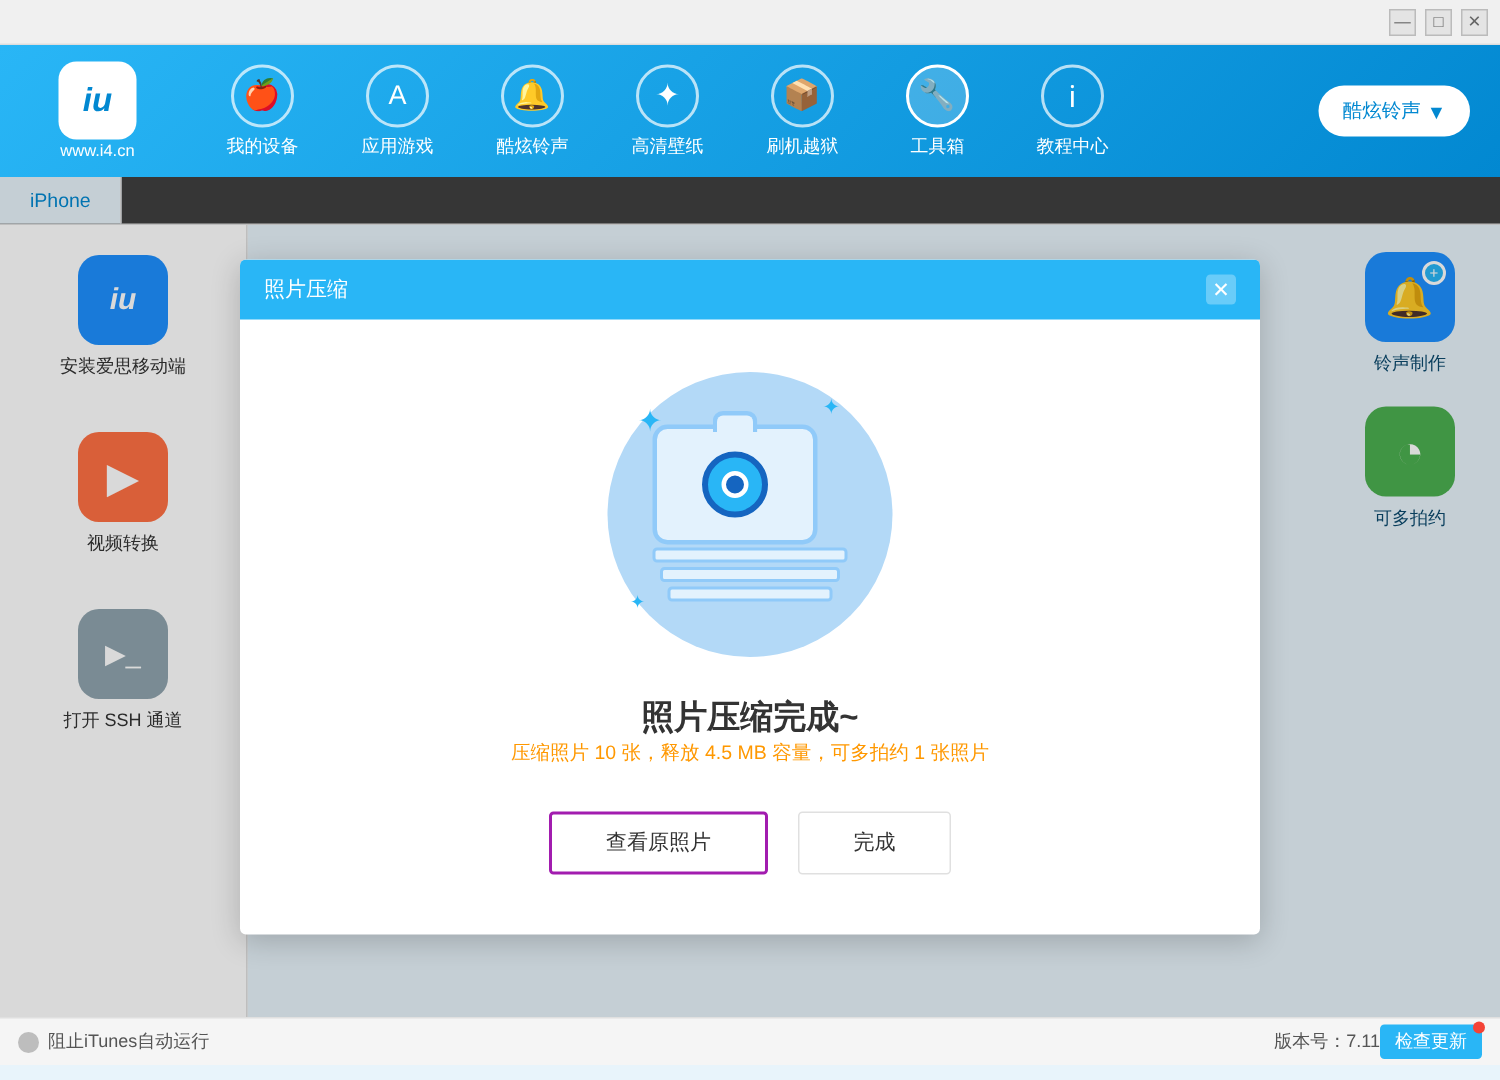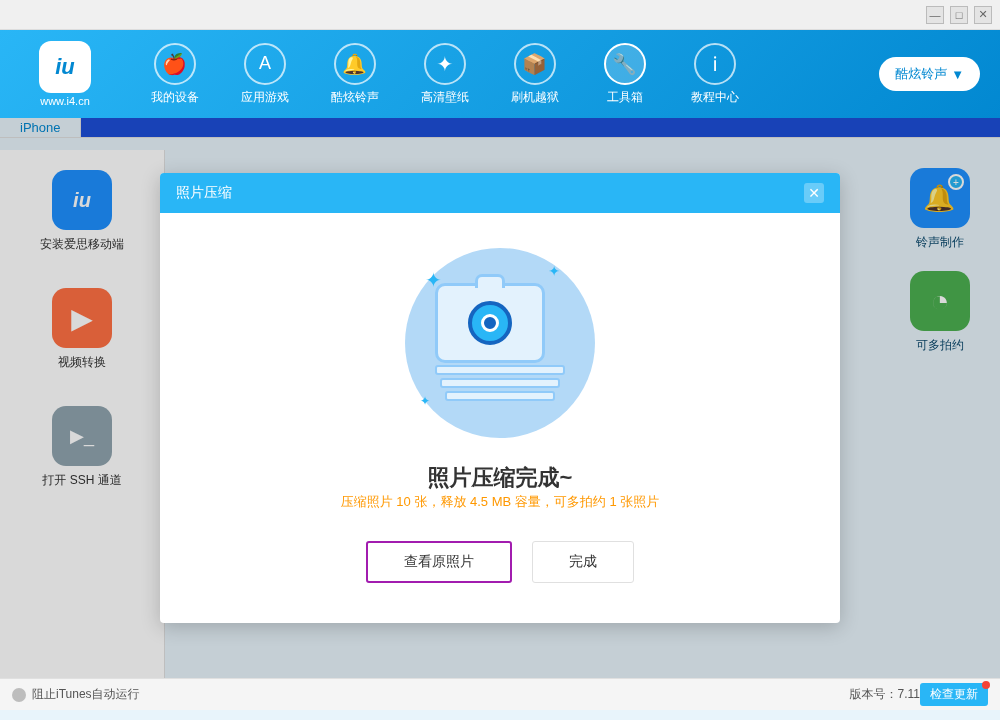--- a/index.html
+++ b/index.html
@@ -413,22 +413,22 @@
       border: 1px solid #e0e0e0;
       background: #fff;
       color: #333;
       font-size: 14px;
       border-radius: 3px;
       cursor: pointer;
     }
 
     
     .tab-bar {
-      height: 20px;
-      background: #1d4ed8;
+      height: 32px;
+      background: #404040;
       border-bottom: 1px solid #e0e0e0;
       display: flex;
       align-items: stretch;
       position: absolute;
       top: 0;
       left: 0;
       right: 0;
     }
     .tab-item {
       padding: 0 20px;

